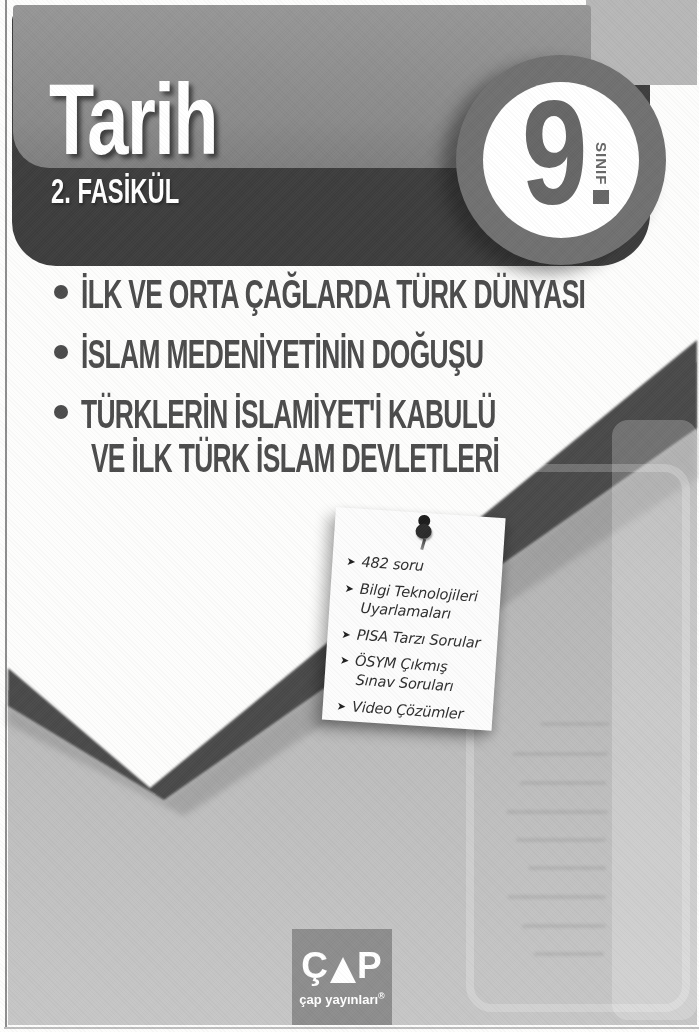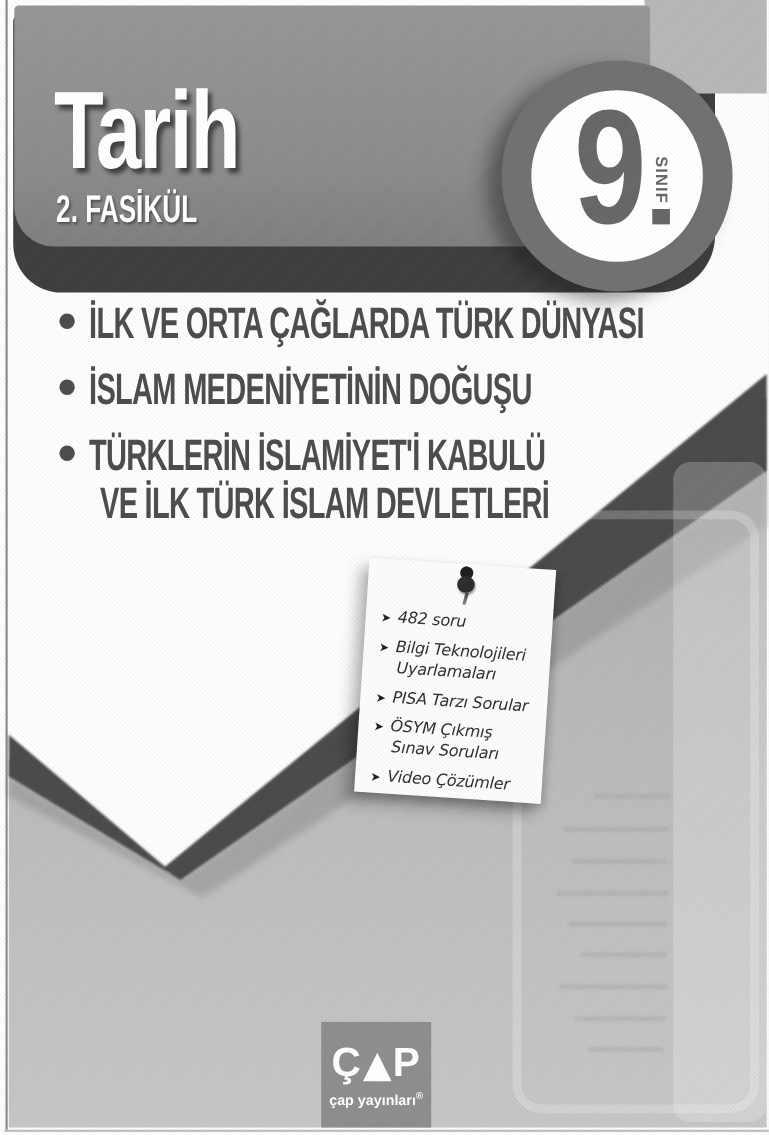--- a/index.html
+++ b/index.html
@@ -23,21 +23,21 @@
 
   
   .ghost-line { position:absolute; height:4px; background:#9d9d9d; opacity:.40; filter:blur(1.4px); border-radius:2px; z-index:2; }
 
   
   .header-shadow {
     position:absolute; left:12px; top:12px; width:638px; height:254px; z-index:3;
     background:#3d3d3d; border-radius:8px 10px 52px 44px;
   }
   .header-band {
-    position:absolute; left:13px; top:5px; width:578px; height:219px; z-index:4;
+    position:absolute; left:13px; top:5px; width:578px; height:163px; z-index:4;
     background:linear-gradient(180deg,#969696 0%,#8a8a8a 70%,#7e7e7e 100%);
     border-radius:4px 4px 44px 36px;
   }
   .corner-rect { position:absolute; left:586px; top:0; width:111px; height:85px; background:#b7b7b7; z-index:3; }
 
   .title {
     position:absolute; left:36px; top:64px; color:#fff; font-weight:bold;
     font-size:100px; line-height:1; letter-spacing:-2px;
     transform:scaleX(.74); transform-origin:left top;
     text-shadow:5px 4px 5px rgba(20,20,20,.65);

